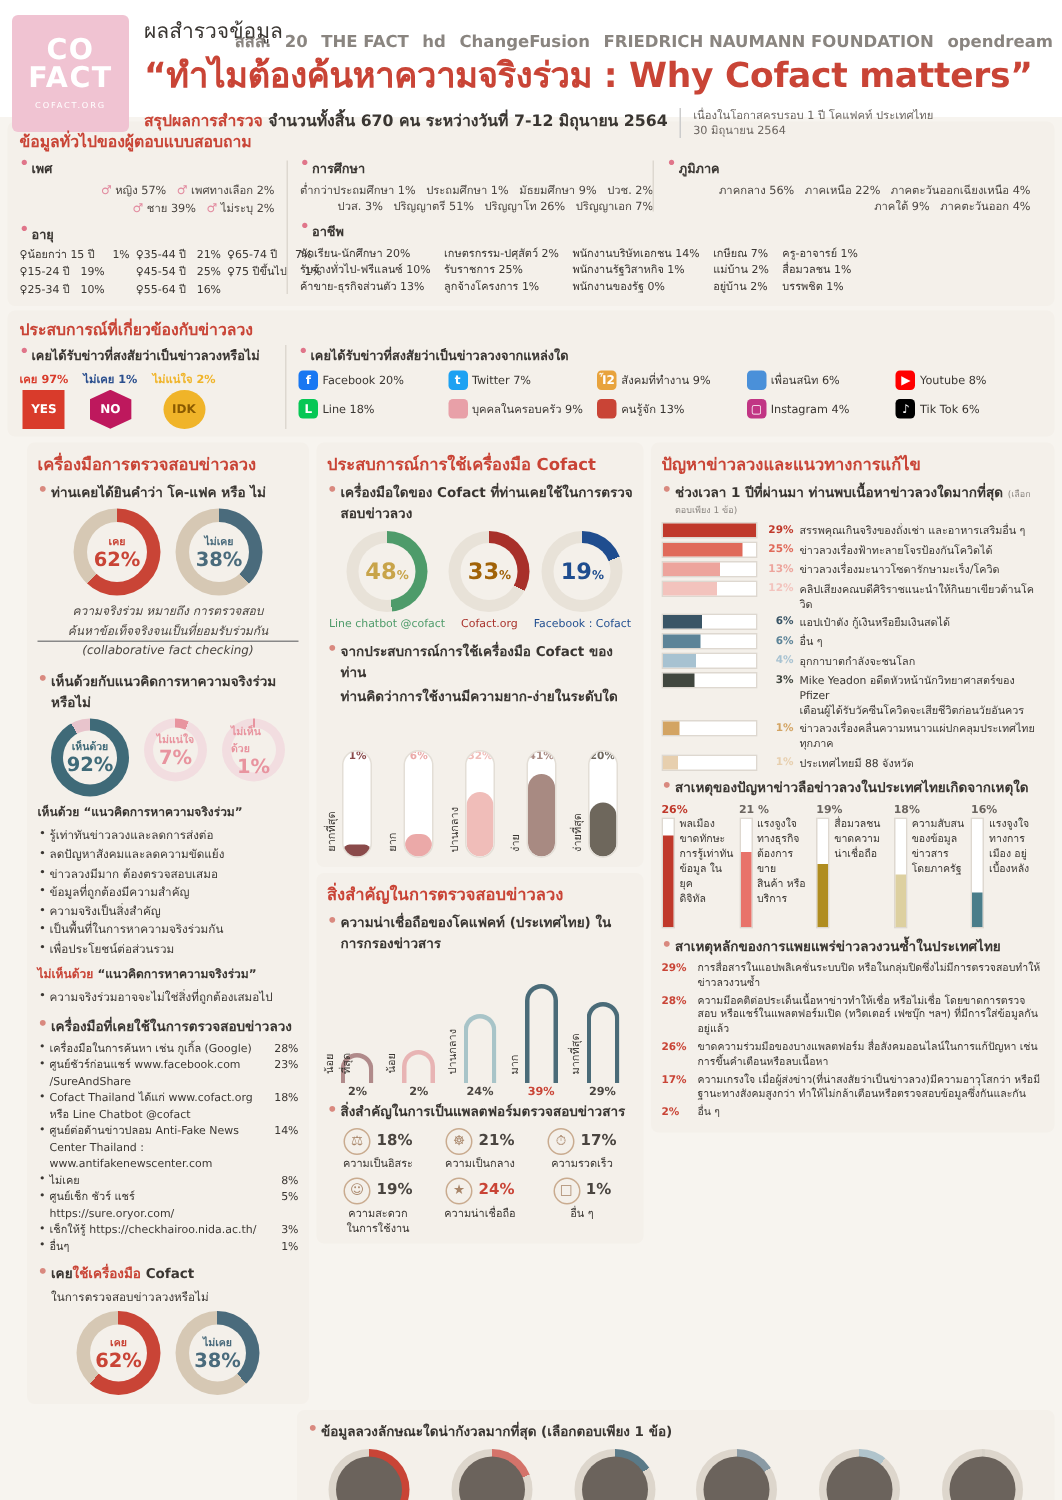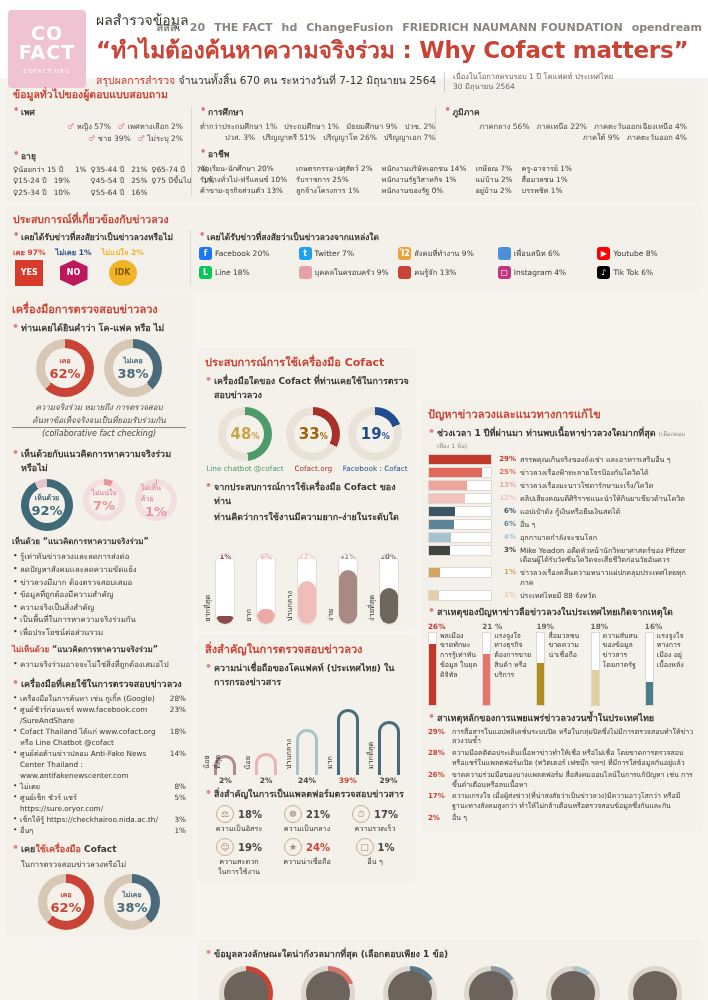--- a/index.html
+++ b/index.html
@@ -19,21 +19,21 @@
     display:flex; flex-direction:column; align-items:center; justify-content:center;
     color:#fff; flex:0 0 78px; margin-top:4px;
   }
   .logo .l1 { font-size:19px; font-weight:bold; letter-spacing:1px; line-height:1.0; }
   .logo .l2 { font-size:19px; font-weight:bold; letter-spacing:1px; line-height:1.05; }
   .logo .l3 { font-size:5.5px; letter-spacing:1.2px; margin-top:5px; }
   .head-txt { flex:1; padding-left:10px; }
   .h-pre { font-size:14px; color:#3a3632; margin-top:3px; }
   .h-main { font-size:23px; font-weight:bold; color:#c94436; margin-top:1px; letter-spacing:-.2px; }
   .h-sub { display:flex; align-items:flex-start; margin-top:4px; gap:8px; }
-  .h-sub-a { font-size:10.5px; font-weight:normal; color:#c94436; }
+  .h-sub-a { font-size:10.5px; font-weight:bold; color:#c94436; }
   .h-sub-a span.blk { color:#3a3632; }
   .h-sub-div { width:1px; background:#ccc; align-self:stretch; }
   .h-sub-b { font-size:7.5px; color:#6b6560; line-height:1.35; }
   .partners { position:absolute; right:6px; top:8px; display:flex; align-items:center; gap:9px; height:40px; }
   .plogo { font-size:6px; color:#8a8580; text-align:center; line-height:1.1; }
   .plogo .big { display:block; font-weight:bold; font-size:11px; }
   .pbox { height:34px; display:flex; align-items:center; }
 
   
   .card { background:#f4f0ea; border-radius:5px; }
@@ -69,21 +69,21 @@
            justify-content:center; color:#fff; font-size:8px; font-weight:bold; }
   .b-yes { background:#d93b2b; }
   .b-no { background:#be185d; clip-path:polygon(50% 0,100% 25%,100% 75%,50% 100%,0 75%,0 25%); }
   .b-idk { background:#f0b429; border-radius:50%; color:#8a5a00;}
   .src-grid { display:grid; grid-template-columns:repeat(5,1fr); row-gap:6px; column-gap:2px; margin-top:3px;}
   .src { display:flex; align-items:center; gap:3px; font-size:7.5px; }
   .si { width:13px; height:13px; border-radius:3px; flex:0 0 13px;
         display:flex; align-items:center; justify-content:center; color:#fff; font-size:8px; font-weight:bold;}
 
   
-  .cols { display:flex; gap:5px; margin:4px 5px 0 5px; align-items:center; }
+  .cols { display:flex; gap:5px; margin:4px 5px 0 18px; align-items:flex-start; }
   .colA { width:188px; }
   .colB { width:218px; }
   .colC { flex:1; }
   .pad { padding:5px 7px 6px 7px; }
 
   
   .donuts { display:flex; justify-content:center; gap:10px; margin-top:4px; }
   .donut { position:relative; display:flex; align-items:center; justify-content:center; }
   .donut .hole { position:absolute; background:#f4f0ea; border-radius:50%;
                  display:flex; flex-direction:column; align-items:center; justify-content:center; }

